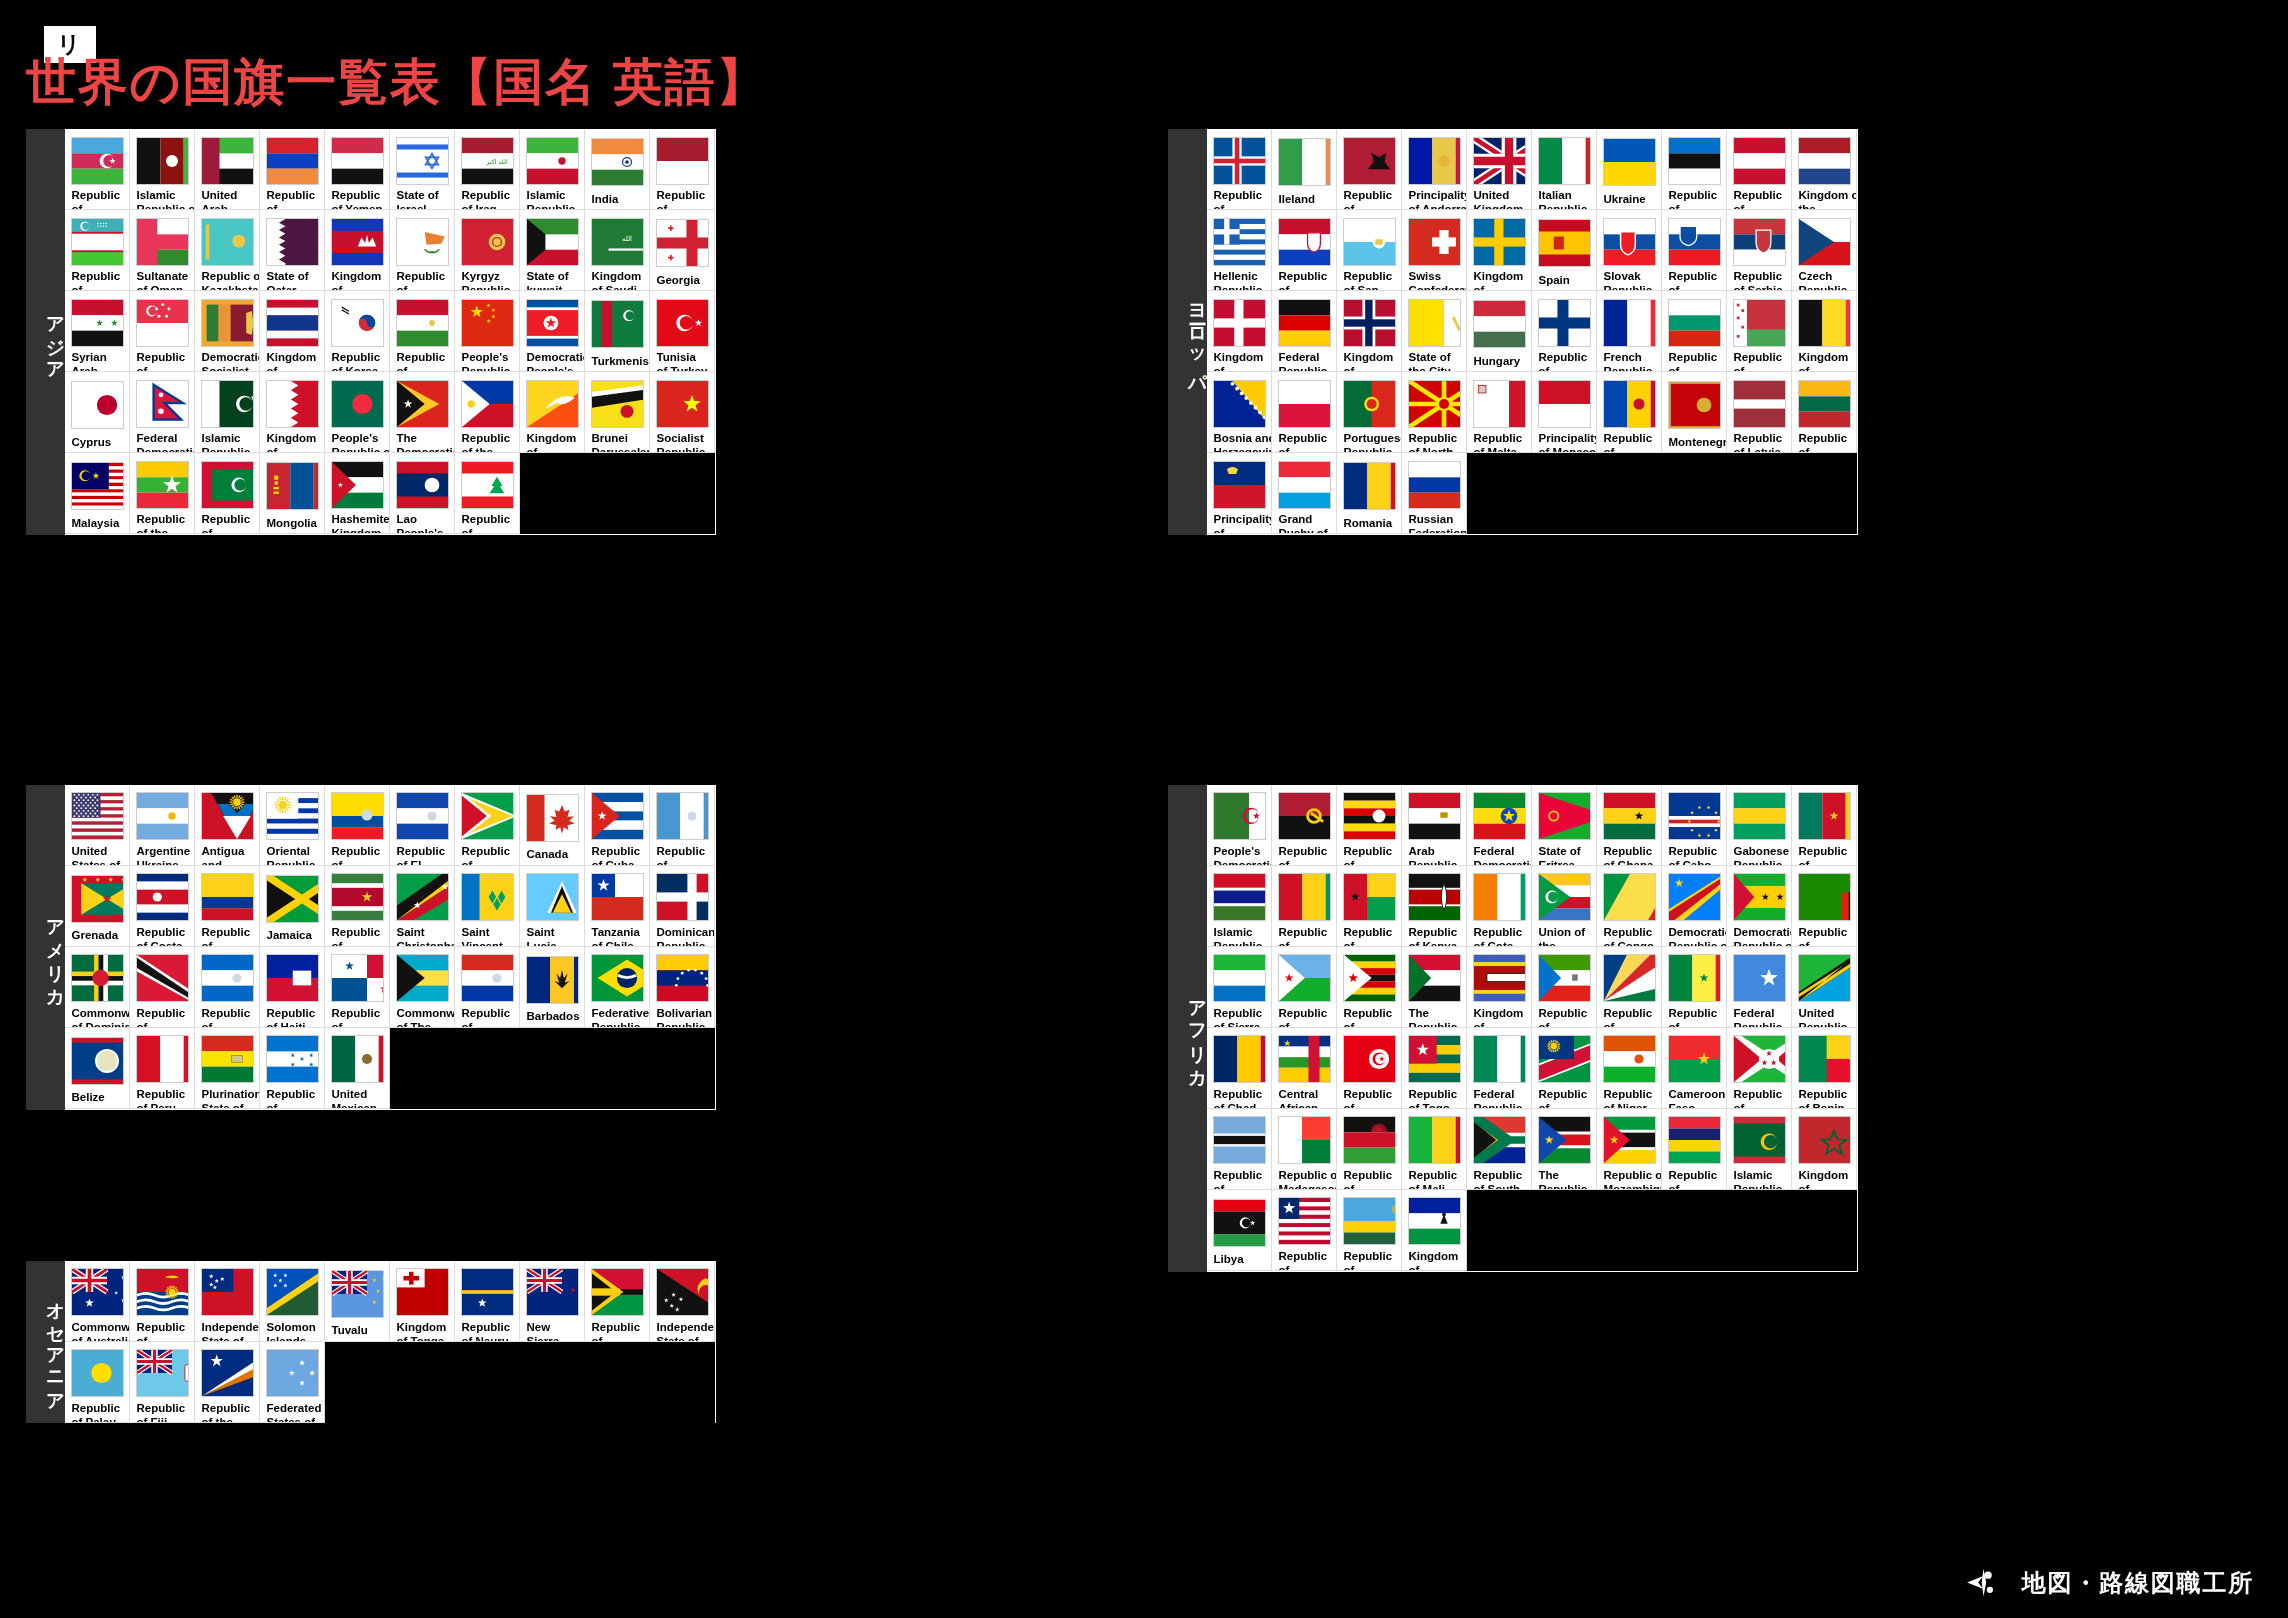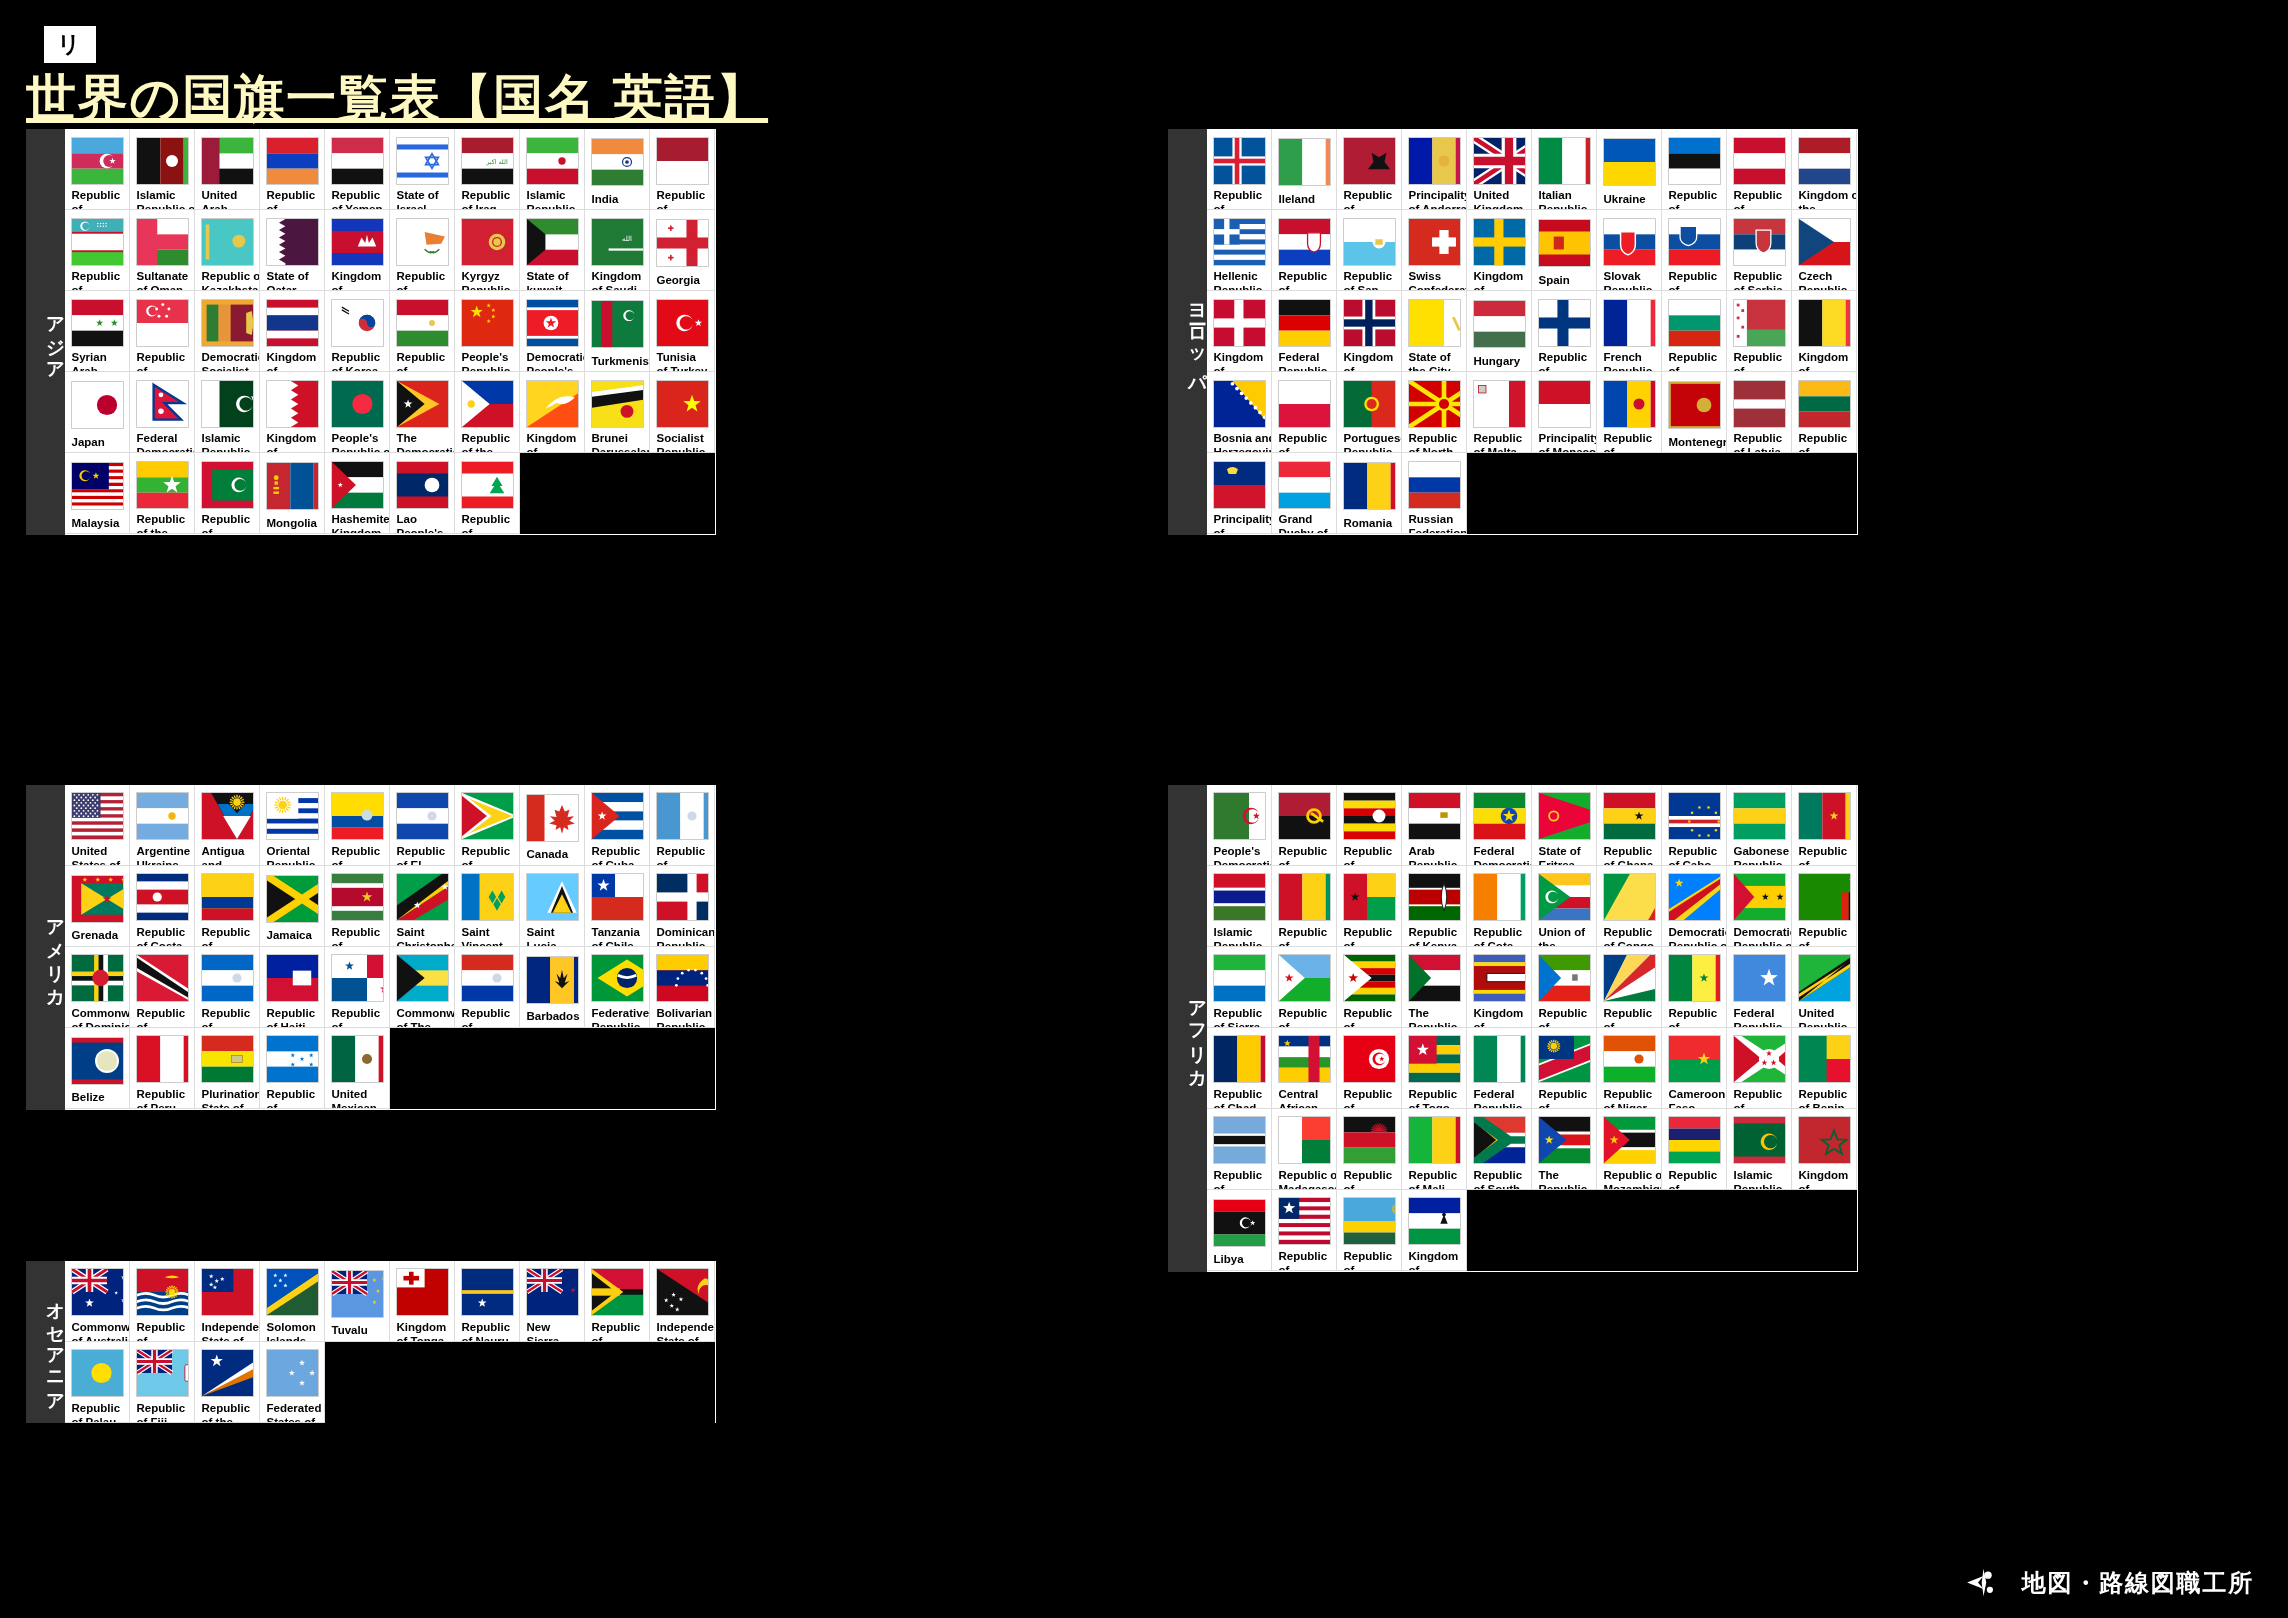--- a/index.html
+++ b/index.html
@@ -11,22 +11,22 @@
   }
   
   #header { position:absolute; left:0; top:0; width:2289px; height:134px; background:#000; }
   .series-tag {
     position:absolute; left:22px; top:13px; height:37px;
     background:#fff; color:#000; display:flex; align-items:center;
     padding:0 14.8px 0 13px; font-weight:bold; font-size:23px; letter-spacing:0.9px;
   }
   .series-tag-wrap { position:absolute; left:22px; top:13px; height:37px; }
   .main-title {
-    position:absolute; left:26px; top:73px; color:#fef9c3;
-    font-size:50px; font-weight:bold; letter-spacing:1.8px; line-height:1;text-decoration:underline;
+    position:absolute; left:26px; top:57px; color:#ef4444;
+    font-size:50px; font-weight:bold; letter-spacing:1.8px; line-height:1;
   }
   
   #canvas { position:absolute; left:0; top:134px; width:2289px; height:1412px; background:#000; }
   
   .block { position:absolute; display:flex; }
   .region-label {
     width:39px; background:#333; color:#fff; flex:0 0 39px;
     display:flex; align-items:flex-start; justify-content:center;
     padding-top:11px; font-size:18.5px; font-weight:bold; line-height:1.12;
     writing-mode:vertical-rl; letter-spacing:1.8px;
@@ -490,21 +490,21 @@
         </div>
         <div class="cell">
           <div class="flagbox">
             <div class="flag">
               <svg viewBox="0 0 76 50" width="70" height="46" preserveAspectRatio="none">
                 <rect width="76" height="50" fill="#fff"></rect>
                 <circle cx="38" cy="25" r="11" fill="#bc002d"></circle>
               </svg>
             </div>
           </div>
-          <div class="cname">Japan</div>
+          <div class="cname">Cyprus</div>
         </div>
         <div class="cell">
           <div class="flagbox">
             <div class="flag">
               <svg viewBox="0 0 76 50" width="70" height="46" preserveAspectRatio="none">
                 <rect width="76" height="50" fill="#fff"></rect>
                 <path d="M18 4 L50 24 L30 24 L48 42 L18 42Z" fill="#dc143c" stroke="#003893" stroke-width="2.5"></path>
                 <circle cx="26" cy="33" r="3" fill="#fff"></circle>
                 <circle cx="26" cy="15" r="2.6" fill="#fff"></circle>
               </svg>

